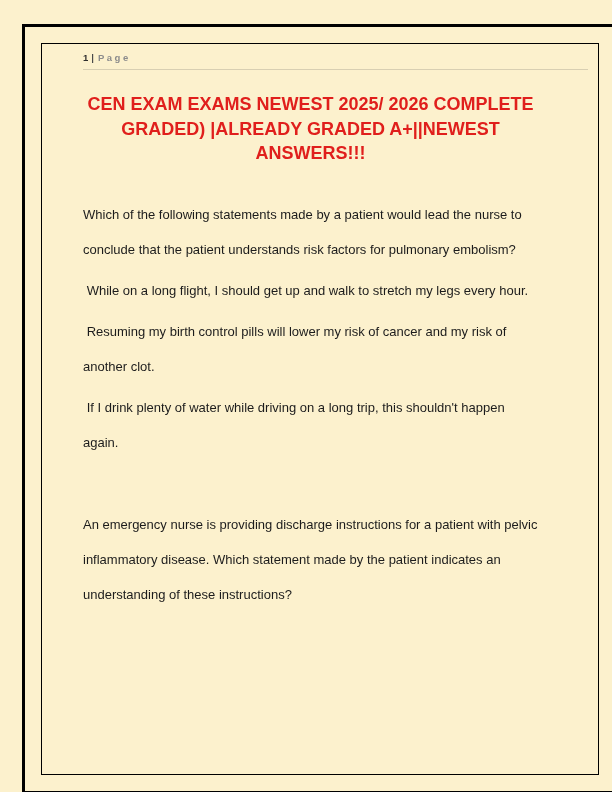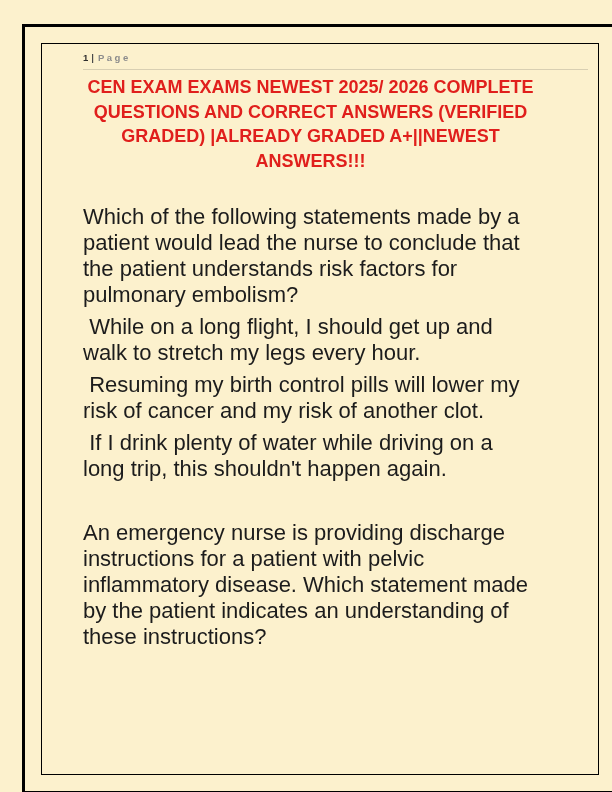--- a/index.html
+++ b/index.html
@@ -56,34 +56,34 @@
     letter-spacing: 2.5px;
   }
   .header-rule {
     height: 1px;
     background: #d8cfb2;
     margin-top: 5px;
   }
 
   .doc-title {
     width: 455px;
-    margin: 5px 0 31px 0;
+    margin: 22px 0 31px 0;
     text-align: center;
     color: var(--title);
     font-weight: 700;
     font-size: 18px;
     line-height: 24.5px;
   }
   .doc-title .title-line { white-space: nowrap; }
 
   .doc-body {
     width: 455px;
     color: var(--text);
-    font-size: 22px;
-    line-height: 26px;
+    font-size: 13px;
+    line-height: 35px;
   }
   .doc-body p {
     margin: 0 0 6px 0;
     white-space: pre-wrap;
     word-wrap: break-word;
   }
   .doc-body p.spacer { min-height: 24.5px; }
   .hl { background: var(--hl); }
 </style>
 </head>
@@ -93,21 +93,20 @@
   <div class="frame-outer">
     <div class="frame-inner">
 
       <div class="page-header">
         <span class="pg-num">1</span><span class="pg-sep">|</span><span class="pg-label">Page</span>
       </div>
       <div class="header-rule"></div>
 
       <div class="doc-title">
         <div class="title-line">CEN EXAM EXAMS NEWEST 2025/ 2026 COMPLETE</div>
-        <div class="title-line">QUESTIONS AND CORRECT ANSWERS (VERIFIED</div>
         <div class="title-line">GRADED) |ALREADY GRADED A+||NEWEST</div>
         <div class="title-line">ANSWERS!!!</div>
       </div>
 
       <div class="doc-body" id="doc-body">
           <p><span>Which of the following statements made by a patient would lead the nurse to conclude that the patient understands risk factors for pulmonary embolism?</span></p>
           <p><span> While on a long flight, I should get up and walk to stretch my legs every hour.</span></p>
           <p><span> Resuming my birth control pills will lower my risk of cancer and my risk of another clot.</span></p>
           <p><span> If I drink plenty of water while driving on a long trip, this shouldn't happen again.</span></p>
           <p class="spacer"> </p>

